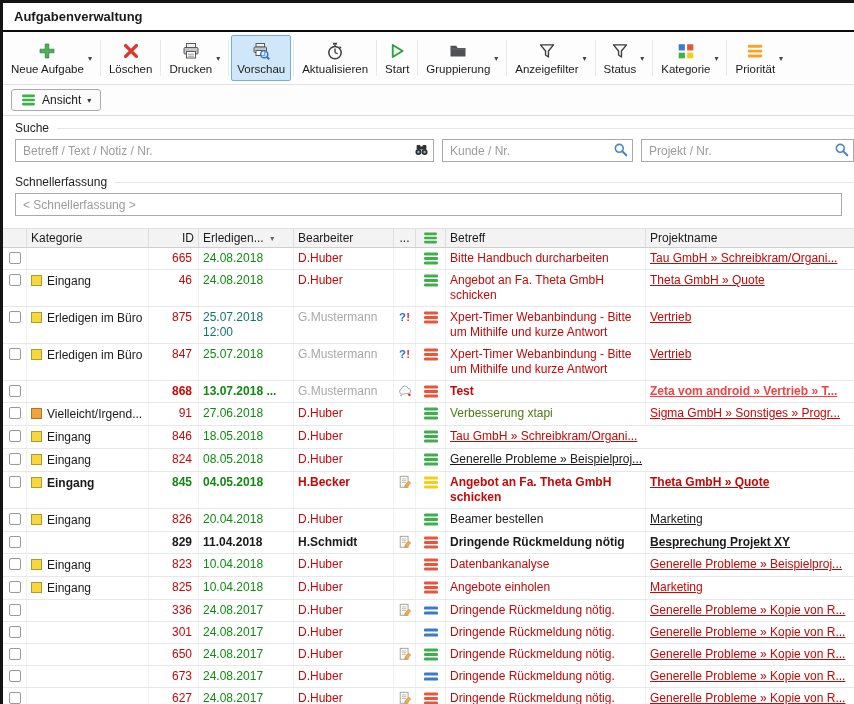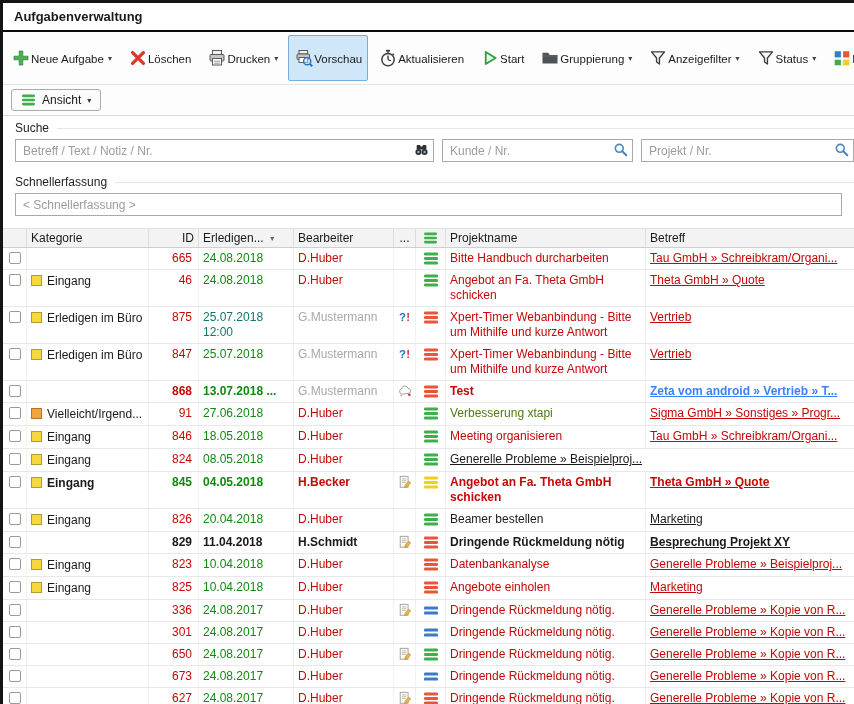--- a/index.html
+++ b/index.html
@@ -7,21 +7,21 @@
     font-family:"Liberation Sans","DejaVu Sans",sans-serif;font-size:12px;color:#1a1a1a;}
   .window{width:854px;height:704px;border-top:3px solid #141414;border-left:3px solid #141414;
     overflow:hidden;background:#fff;}
   
   .titlebar{height:29px;border-bottom:2px solid #0a0a0a;display:flex;align-items:center;padding-left:11px;background:#fff;}
   .title{font-weight:bold;font-size:13px;}
   
   .toolbar{display:flex;align-items:stretch;padding:3px 2px;border-bottom:1px solid #e3e3e3;background:#fdfdfd;height:53px;}
   .tb-btn{display:flex;align-items:center;padding:2px 5px;border:1px solid transparent;border-radius:2px;cursor:default;}
   .tb-btn.active{background:#cfe7f8;border:1px solid #74aede;}
-  .tb-col{display:flex;flex-direction:row;align-items:center;}
+  .tb-col{display:flex;flex-direction:column;align-items:center;}
   .tb-icon{width:20px;height:20px;display:flex;align-items:center;justify-content:center;}
   .tb-icon svg{width:18px;height:18px;display:block;}
   .tb-label{font-size:11.5px;white-space:nowrap;margin-top:2px;color:#1a1a1a;}
   .tb-dd{font-size:8px;color:#444;margin-left:4px;align-self:center;}
   .tb-sep{width:1px;background:#e9e9e9;margin:5px 2px;}
   
   .toolbar2{padding:4px 8px;border-bottom:1px solid #dcdcdc;display:flex;background:#fdfdfd;height:31px;}
   .view-btn{display:inline-flex;align-items:center;gap:6px;border:1px solid #ababab;border-radius:3px;
     padding:2px 9px;background:#fbfbfb;cursor:default;}
   .vb-icon svg{width:15px;height:12px;display:block;}
@@ -306,24 +306,24 @@
         <div class="hcell center">
           <span class="hicon">
             <svg viewBox="0 0 16 13">
               <rect x="1" y="0.6" width="14" height="2.8" rx="1.2" fill="#3faf4b"></rect>
               <rect x="1" y="5.1" width="14" height="2.8" rx="1.2" fill="#3faf4b"></rect>
               <rect x="1" y="9.6" width="14" height="2.8" rx="1.2" fill="#3faf4b"></rect>
             </svg>
           </span>
         </div>
         <div class="hcell">
+          <span>Betreff</span>
+        </div>
+        <div class="hcell">
           <span>Projektname</span>
-        </div>
-        <div class="hcell">
-          <span>Betreff</span>
         </div>
       </div>
     <div class="tbody" id="table-body">
         <div class="trow">
           <div class="cell csel">
             <span class="cb"></span>
           </div>
           <div class="cell ccat"></div>
           <div class="cell cid" style="color:#c40808">665</div>
           <div class="cell cdate" style="color:#0f8a0f">24.08.2018</div>
@@ -447,21 +447,21 @@
           <div class="cell cprio">
             <span>
               <svg viewBox="0 0 16 13">
                 <rect x="1" y="0.6" width="14" height="2.8" rx="1.2" fill="#e8553a"></rect>
                 <rect x="1" y="5.1" width="14" height="2.8" rx="1.2" fill="#e8553a"></rect>
                 <rect x="1" y="9.6" width="14" height="2.8" rx="1.2" fill="#e8553a"></rect>
               </svg>
             </span>
           </div>
           <div class="cell cbetreff" style="color:#c40808">Test</div>
-          <div class="cell cproj" style="color:#3b82f6">Zeta vom android » Vertrieb » T...</div>
+          <div class="cell cproj" style="color:#ef4444">Zeta vom android » Vertrieb » T...</div>
         </div>
         <div class="trow">
           <div class="cell csel">
             <span class="cb"></span>
           </div>
           <div class="cell ccat">
             <span class="chip" style="background:#f2a33c"></span>
             <span>Vielleicht/Irgend...</span>
           </div>
           <div class="cell cid" style="color:#c40808">91</div>
@@ -494,21 +494,20 @@
           <div class="cell cnote"></div>
           <div class="cell cprio">
             <span>
               <svg viewBox="0 0 16 13">
                 <rect x="1" y="0.6" width="14" height="2.8" rx="1.2" fill="#3faf4b"></rect>
                 <rect x="1" y="5.1" width="14" height="2.8" rx="1.2" fill="#3faf4b"></rect>
                 <rect x="1" y="9.6" width="14" height="2.8" rx="1.2" fill="#3faf4b"></rect>
               </svg>
             </span>
           </div>
-          <div class="cell cbetreff" style="color:#c40808">Meeting organisieren</div>
           <div class="cell cproj" style="color:#c40808">Tau GmbH » Schreibkram/Organi...</div>
         </div>
         <div class="trow">
           <div class="cell csel">
             <span class="cb"></span>
           </div>
           <div class="cell ccat">
             <span class="chip" style="background:#f6d73c"></span>
             <span>Eingang</span>
           </div>

